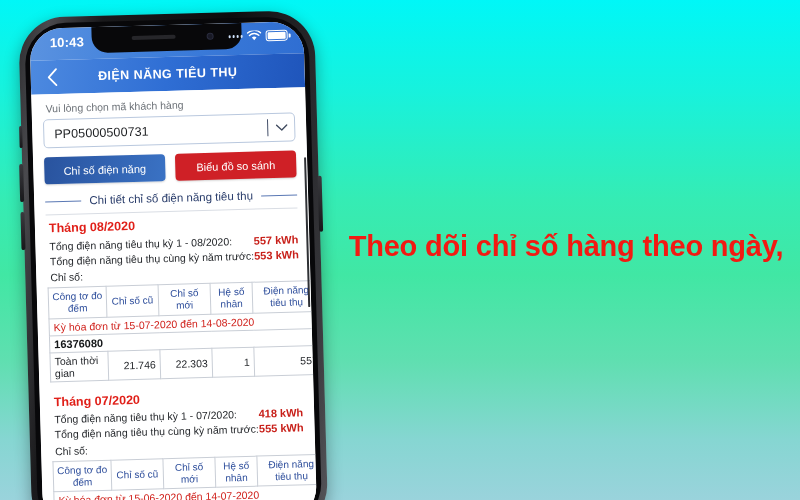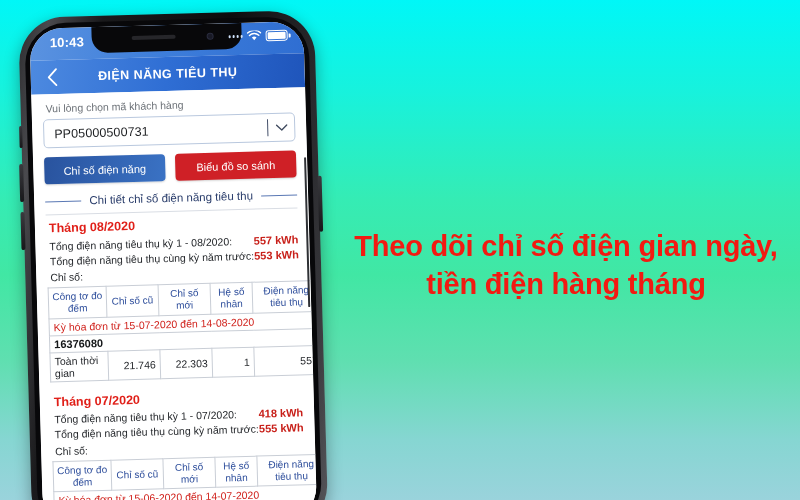--- a/index.html
+++ b/index.html
@@ -236,22 +236,21 @@
     position: absolute;
     right: 1px; top: 70px;
     width: 2.5px; height: 150px;
     background: #2f3135; border-radius: 2px;
   }
 </style>
 </head>
 <body>
 
 <div id="promo">
-  <div>Theo dõi chỉ số điện gian ngày,</div>
-  <div>tiền điện hàng tháng</div>
+  <div>Theo dõi chỉ số hàng theo ngày,</div>
 </div>
 
 <div id="phone">
   <div class="frame-outer"></div>
   <div class="btn-side btn-mute"></div>
   <div class="btn-side btn-volup"></div>
   <div class="btn-side btn-voldn"></div>
   <div class="btn-side btn-power"></div>
   <div class="frame-inner"></div>
 

